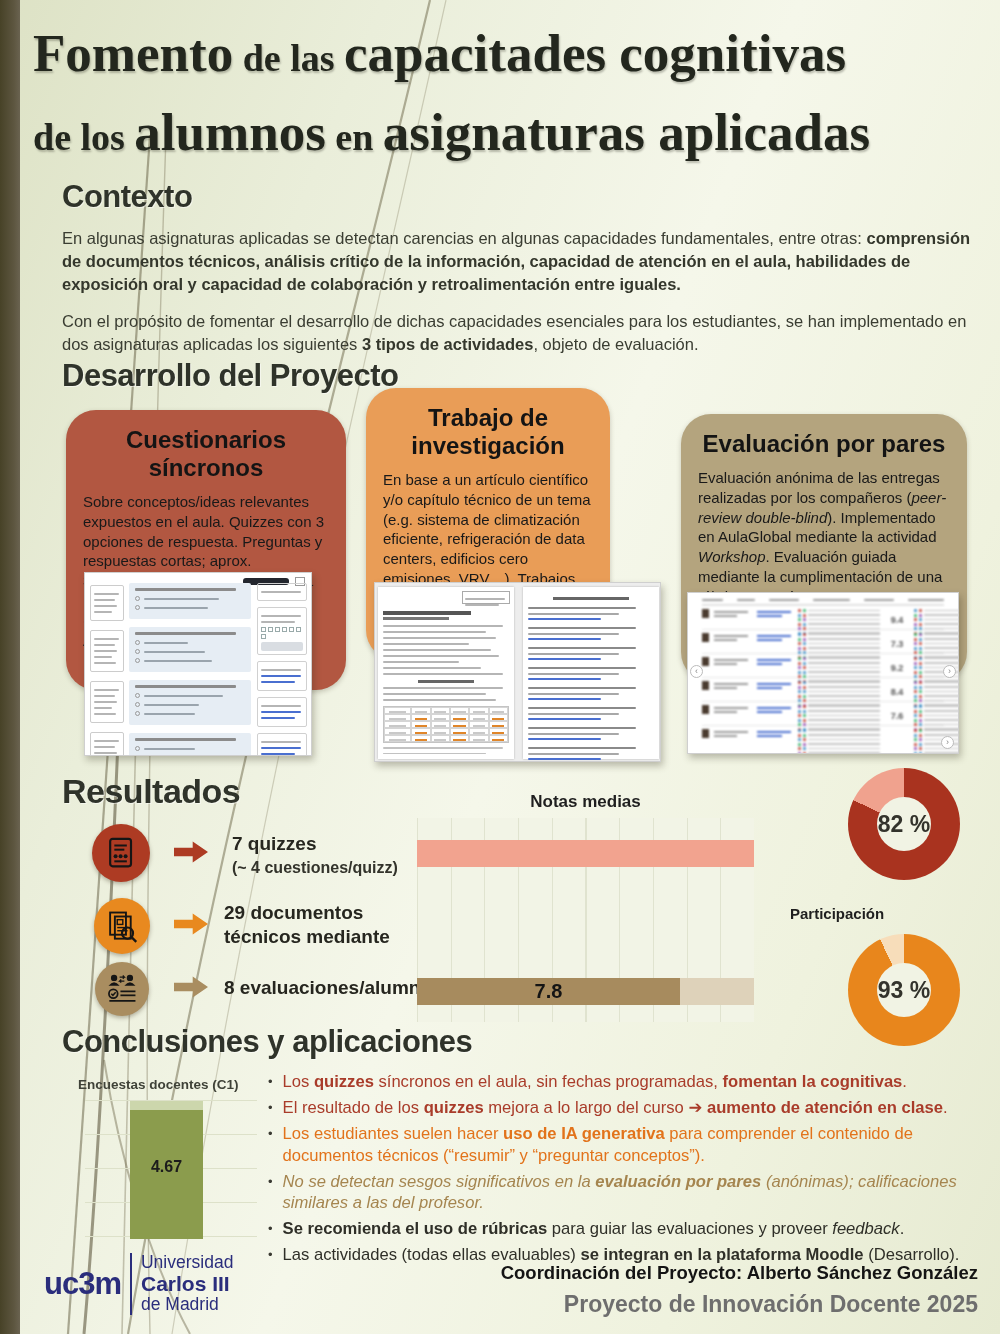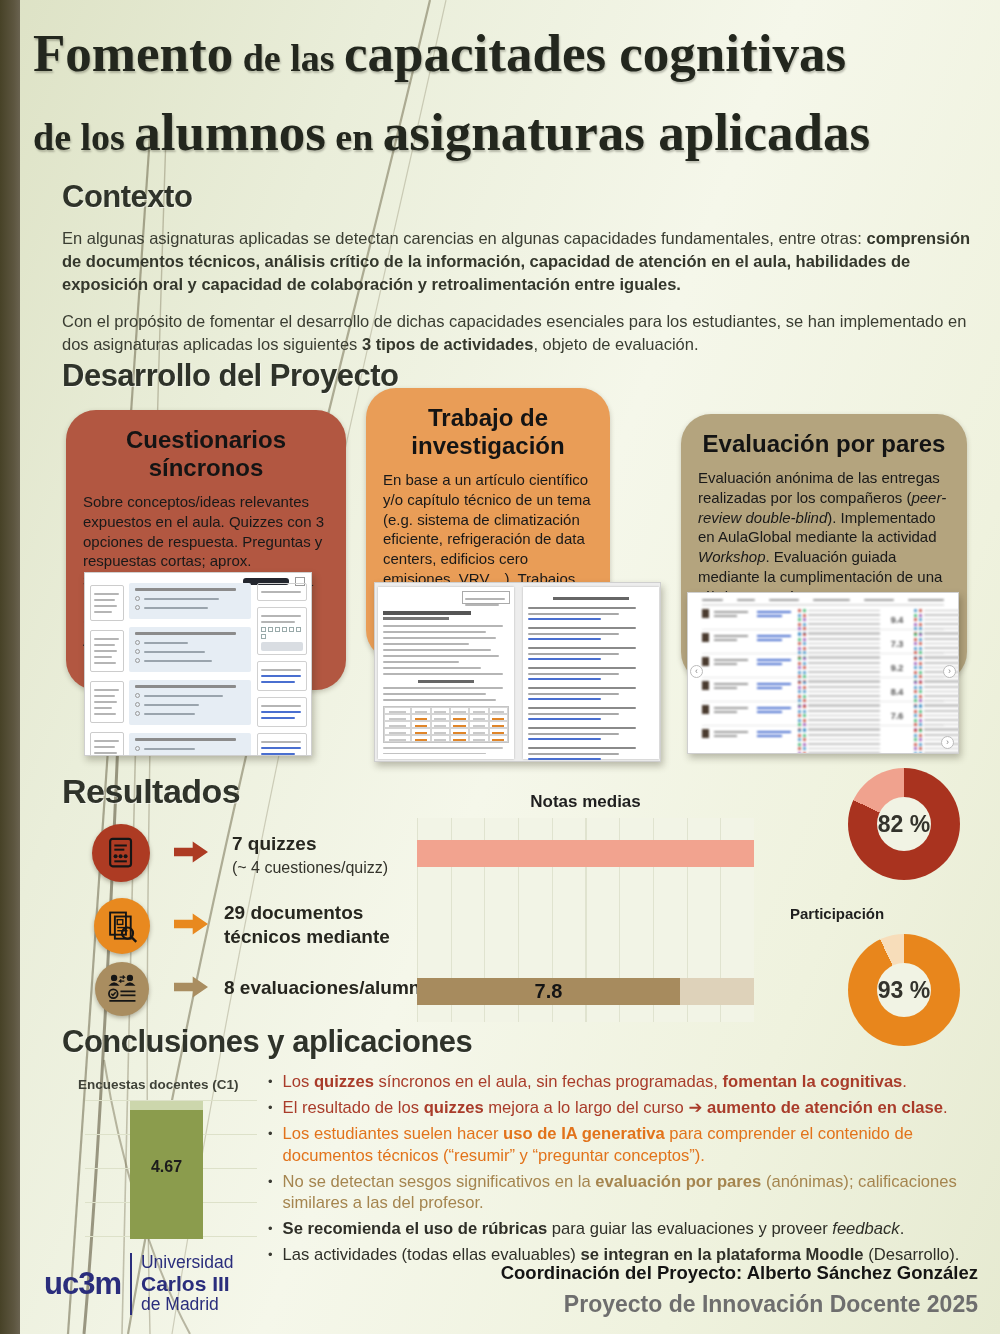--- a/index.html
+++ b/index.html
@@ -89,21 +89,21 @@
   .ws-g{width:24px;flex:none;font-size:9px;font-weight:bold;color:#555;text-align:center;padding-top:6px}
   .ws-nav{position:absolute;width:13px;height:13px;border:1px solid #bbb;border-radius:50%;color:#888;
     font-size:9px;line-height:11px;text-align:center;background:#fff}
 
   
   .icircle{position:absolute;border-radius:50%;display:flex;align-items:center;justify-content:center;
     box-shadow:0 2px 4px rgba(60,50,30,.35)}
   .barrow{position:absolute;width:34px;height:24px;
     clip-path:polygon(0 32%,55% 32%,55% 6%,100% 50%,55% 94%,55% 68%,0 68%)}
   .rlabel{position:absolute;font-weight:bold;font-size:19px;color:#26261f;line-height:24px}
-  .rsub{font-weight:normal;font-size:16px;color:#33332b}
+  .rsub{font-weight:bold;font-size:16px;color:#33332b}
 
   
   .plot{position:absolute;left:417px;top:818px;width:337px;height:204px;background:#f2f4e6;
     background-image:repeating-linear-gradient(to right,#e0e3cf 0 1px,transparent 1px 33.7px)}
   .chart-title{position:absolute;left:417px;top:792px;width:337px;text-align:center;
     font-weight:bold;font-size:17px;color:#1f1f1f}
   .hbar{position:absolute;left:0;width:100%;height:27px;display:flex}
   .hbar-fill{height:100%;display:flex;align-items:center;justify-content:center}
   .hbar-fill b{font-size:20px;color:#141414}
   .hbar-rest{height:100%;flex:1}
@@ -1033,21 +1033,21 @@
     <div class="bullet">
         <span class="dot">•</span>
         <span class="bullet-text" style="color: rgb(169, 60, 42);"><span>El resultado de los </span><b>quizzes</b><span> mejora a lo largo del curso ➔ </span><b>aumento de atención en clase</b><span>.</span></span>
       </div>
     <div class="bullet">
         <span class="dot">•</span>
         <span class="bullet-text" style="color: rgb(226, 115, 27);"><span>Los estudiantes suelen hacer </span><b>uso de IA generativa</b><span> para comprender el contenido de documentos técnicos (“resumir” y “preguntar conceptos”).</span><b></b><span></span></span>
       </div>
     <div class="bullet">
         <span class="dot">•</span>
-        <span class="bullet-text" style="color: rgb(165, 133, 79);"><span>No se detectan sesgos significativos en la </span><b>evaluación por pares</b><span> (anónimas); calificaciones similares a las del profesor.</span><b></b><span></span></span>
+        <span class="bullet-text" style="color: rgb(165, 133, 79); font-style: italic;"><span>No se detectan sesgos significativos en la </span><b>evaluación por pares</b><span> (anónimas); calificaciones similares a las del profesor.</span><b></b><span></span></span>
       </div>
     <div class="bullet">
         <span class="dot">•</span>
         <span class="bullet-text" style="color: rgb(47, 47, 40);"><span></span><b>Se recomienda el uso de rúbricas</b><span> para guiar las evaluaciones y proveer </span><i class="it">feedback</i><span>.</span></span>
       </div>
     <div class="bullet">
         <span class="dot">•</span>
         <span class="bullet-text" style="color: rgb(47, 47, 40);"><span>Las actividades (todas ellas evaluables) </span><b>se integran en la plataforma Moodle</b><span> (Desarrollo).</span><b></b><span></span></span>
       </div>
   </div>

